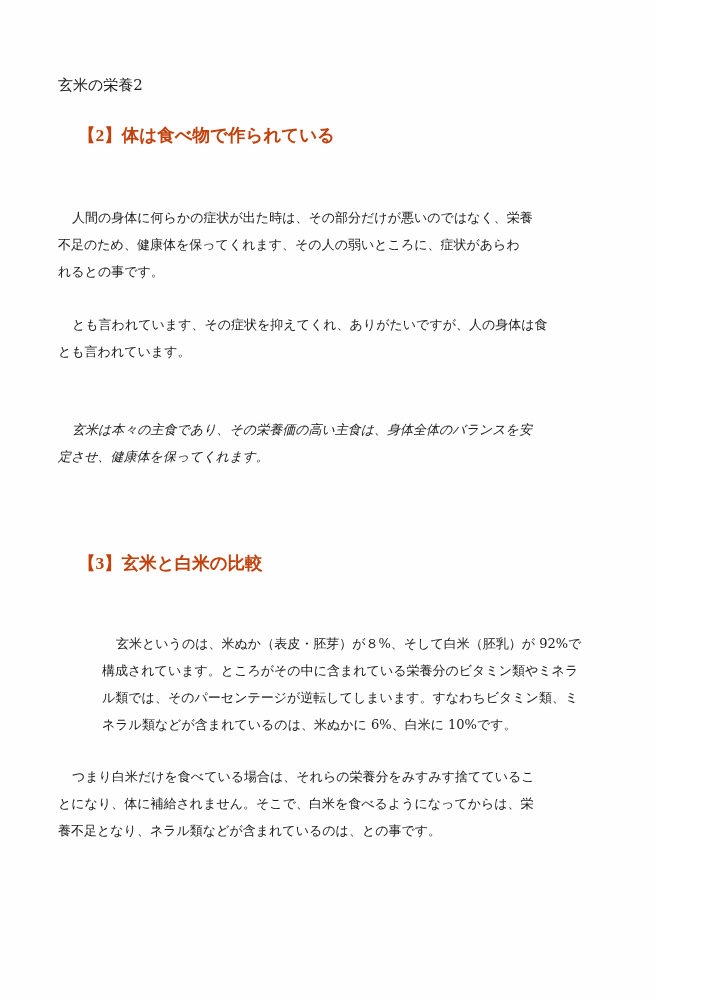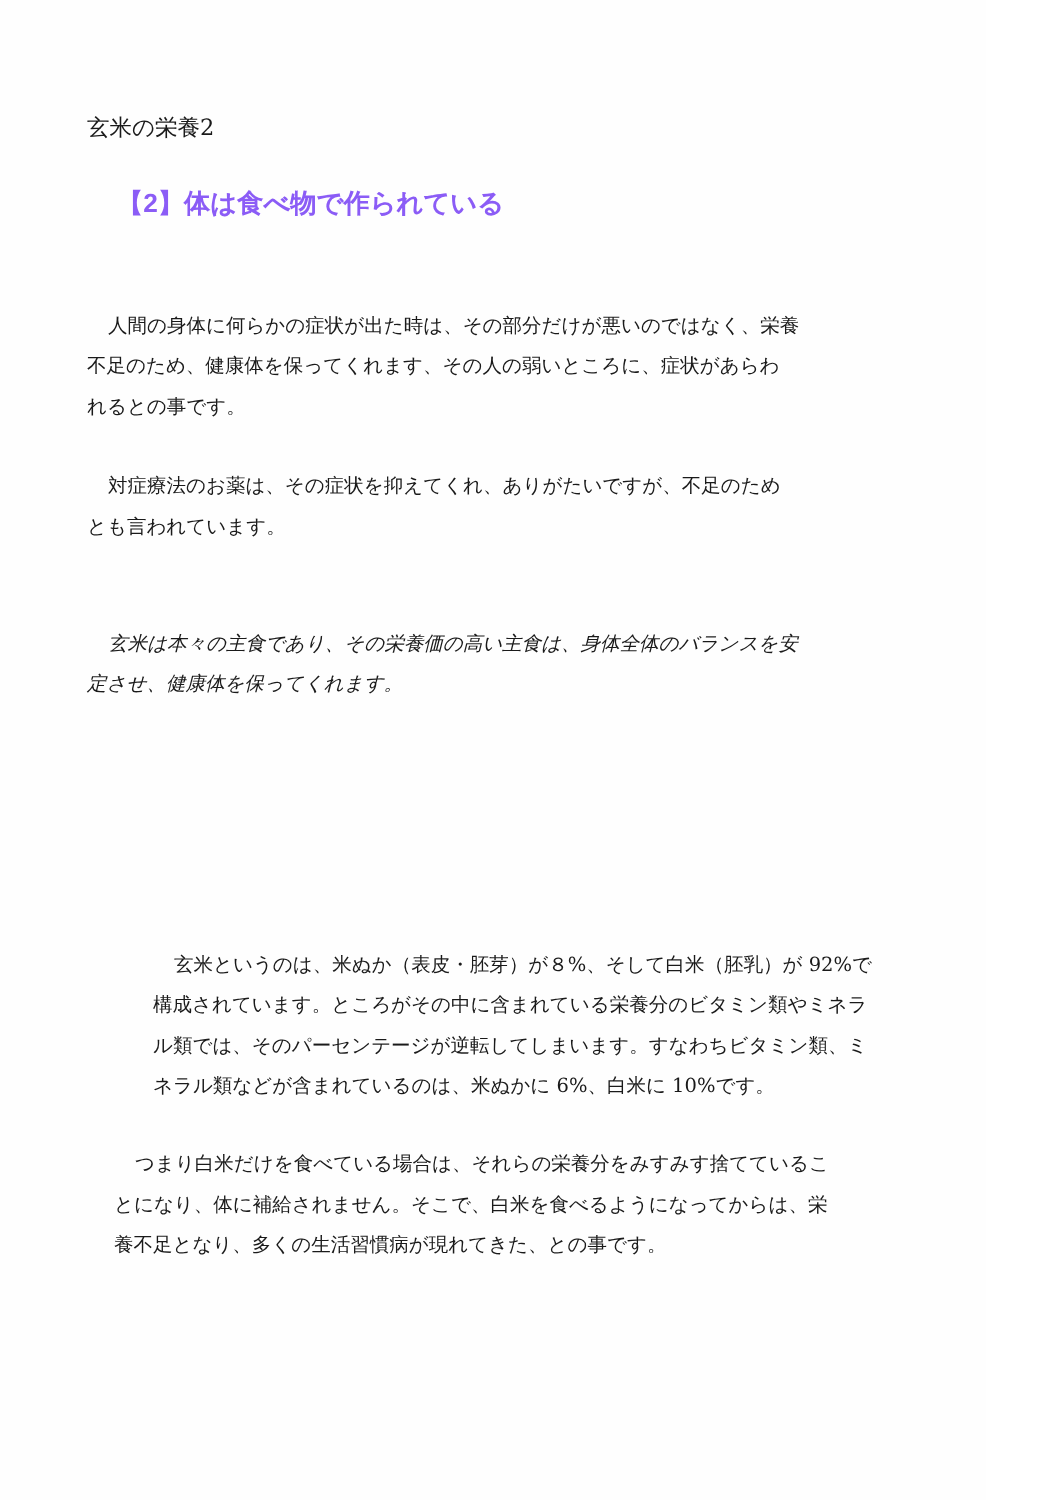--- a/index.html
+++ b/index.html
@@ -26,26 +26,26 @@
       left: 58px;
       top: 75px;
       font-size: 15px;
       line-height: 20px;
       letter-spacing: 0px;
       white-space: nowrap;
     }
     .section-heading {
       position: absolute;
       left: 78px;
-      font-family: Liberation Sans, sans-serif;
+      font-family: Liberation Serif, serif;
       font-weight: bold;
       font-size: 17.5px;
       line-height: 24px;
       white-space: nowrap;
-      color: #8b5cf6;
+      color: #c2410c;
     }
     .para {
       position: absolute;
       left: 58px;
       width: 570px;
       font-size: 13px;
       line-height: 27px;
     }
     .line {
       display: block;
@@ -65,36 +65,37 @@
 
   <div class="section-heading" style="top:123px;">【2】体は食べ物で作られている</div>
 
   <div class="para" style="top:204px;">
     <span class="line indent">人間の身体に何らかの症状が出た時は、その部分だけが悪いのではなく、栄養</span>
     <span class="line">不足のため、健康体を保ってくれます、その人の弱いところに、症状があらわ</span>
     <span class="line">れるとの事です。</span>
   </div>
 
   <div class="para" style="top:311px;">
-    <span class="line indent">対症療法のお薬は、その症状を抑えてくれ、ありがたいですが、不足のため</span>
+    <span class="line indent">とも言われています、その症状を抑えてくれ、ありがたいですが、人の身体は食</span>
     <span class="line">とも言われています。</span>
   </div>
 
   <div class="para" style="top:416px;font-style:italic;">
     <span class="line indent">玄米は本々の主食であり、その栄養価の高い主食は、身体全体のバランスを安</span>
     <span class="line">定させ、健康体を保ってくれます。</span>
   </div>
 
+  <div class="section-heading" style="top:551px;">【3】玄米と白米の比較</div>
 
   <div class="para" style="top:630px;margin-left:44px;">
     <span class="line indent">玄米というのは、米ぬか（表皮・胚芽）が８%、そして白米（胚乳）が 92%で</span>
     <span class="line">構成されています。ところがその中に含まれている栄養分のビタミン類やミネラ</span>
     <span class="line">ル類では、そのパーセンテージが逆転してしまいます。すなわちビタミン類、ミ</span>
     <span class="line">ネラル類などが含まれているのは、米ぬかに 6%、白米に 10%です。</span>
   </div>
 
-  <div class="para" style="top:763px;margin-left:18px;">
+  <div class="para" style="top:763px;">
     <span class="line indent">つまり白米だけを食べている場合は、それらの栄養分をみすみす捨てているこ</span>
     <span class="line">とになり、体に補給されません。そこで、白米を食べるようになってからは、栄</span>
-    <span class="line">養不足となり、多くの生活習慣病が現れてきた、との事です。</span>
+    <span class="line">養不足となり、ネラル類などが含まれているのは、との事です。</span>
   </div>
 
 </div>
 
 </body></html>

